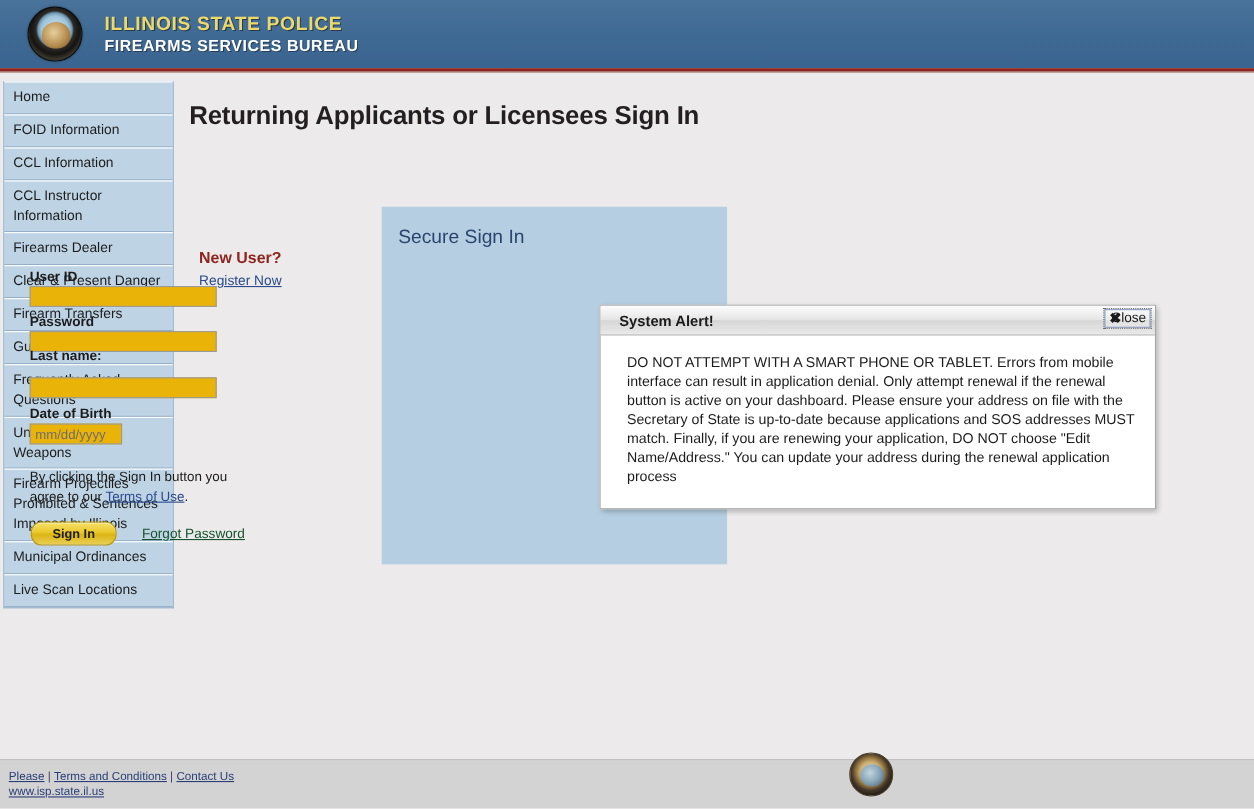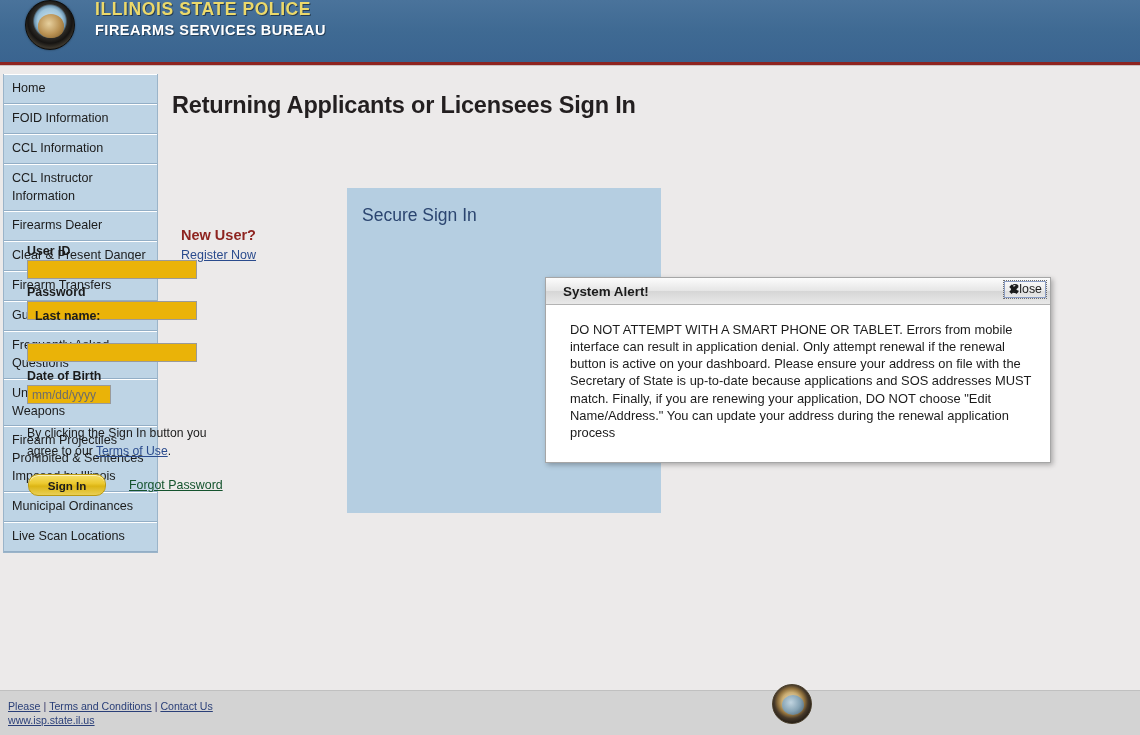--- a/index.html
+++ b/index.html
@@ -10,21 +10,21 @@
     position: relative;
     background: #eceaea;
     font-family: "Liberation Sans", sans-serif;
     overflow: hidden;
   }
 
   
   #site-header {
     position: absolute; left: 0; top: 0; width: 1140px; height: 62px;
     background: linear-gradient(180deg, #4a739b 0%, #3f6a93 50%, #3a6490 100%);
-    display: flex; align-items: flex-start;
+    display: flex; align-items: center;
   }
   #header-stripe {
     position: absolute; left: 0; top: 62px; width: 1140px; height: 4px;
     background: #8e2420;
     border-bottom: 1px solid #c9bfbf;
   }
   #isp-seal {
     width: 50px; height: 50px; margin-left: 25px; border-radius: 50%;
     background:
       radial-gradient(circle at 50% 42%, #cfe4ef 0%, #9ec4da 34%, #6f97b3 42%, #2c2a26 47%, #161412 60%, #3a352c 72%, #15130f 100%);
@@ -94,21 +94,21 @@
   .text-input {
     position: absolute; height: 19px;
     background: #eab308; border: 1px solid #9a9a9a;
     font-family: "Liberation Sans", sans-serif; font-size: 12px;
     color: #555; padding: 0 4px;
   }
   #userid-label { left: 27px; top: 244px; }
   #userid-input { left: 27px; top: 260px; width: 170px; }
   #password-label { left: 27px; top: 285px; }
   #password-input { left: 27px; top: 301px; width: 170px; }
-  #lastname-label { left: 27px; top: 309px; margin-left: 8px; }
+  #lastname-label { left: 27px; top: 316px; }
   #lastname-input { left: 27px; top: 343px; width: 170px; }
   #dob-label { left: 27px; top: 369px; }
   #dob-input { left: 27px; top: 385px; width: 84px; }
   #dob-input::placeholder { color: #6c6c6c; opacity: 1; }
 
   #terms-text {
     position: absolute; left: 27px; top: 424px; width: 182px;
     font-size: 12.2px; color: #1b1b1b; line-height: 1.5;
   }
   #terms-of-use-link { color: #2a4b8d; text-decoration: underline; cursor: pointer; }

